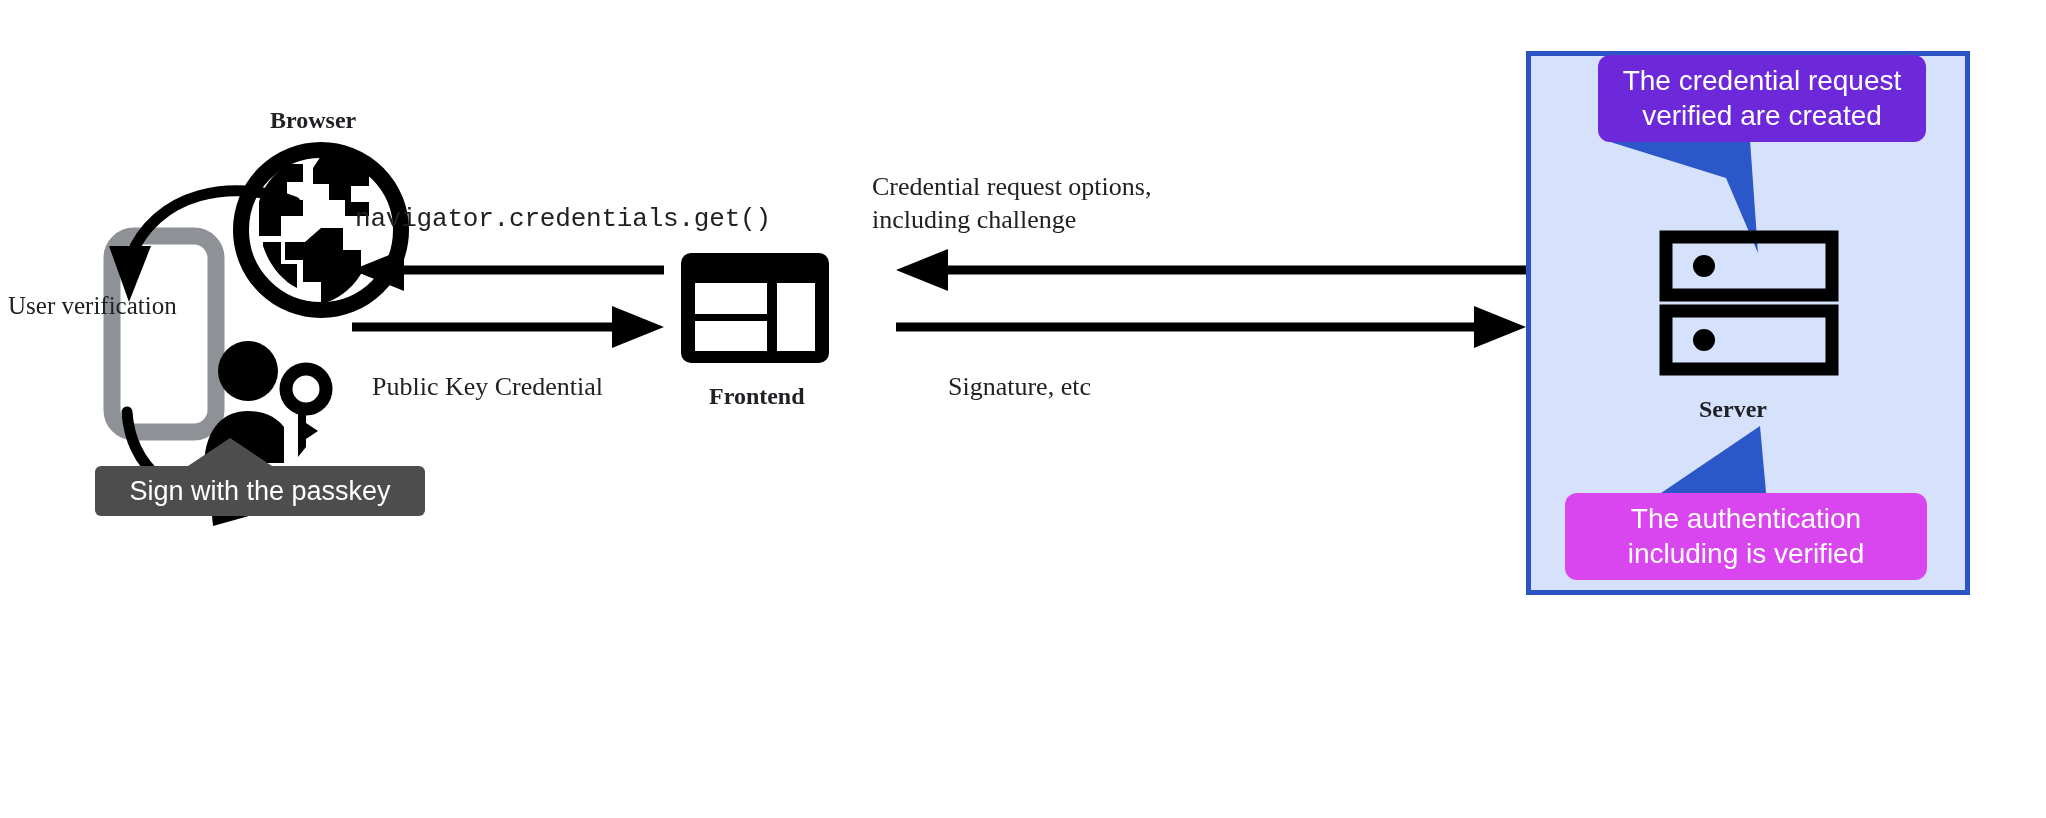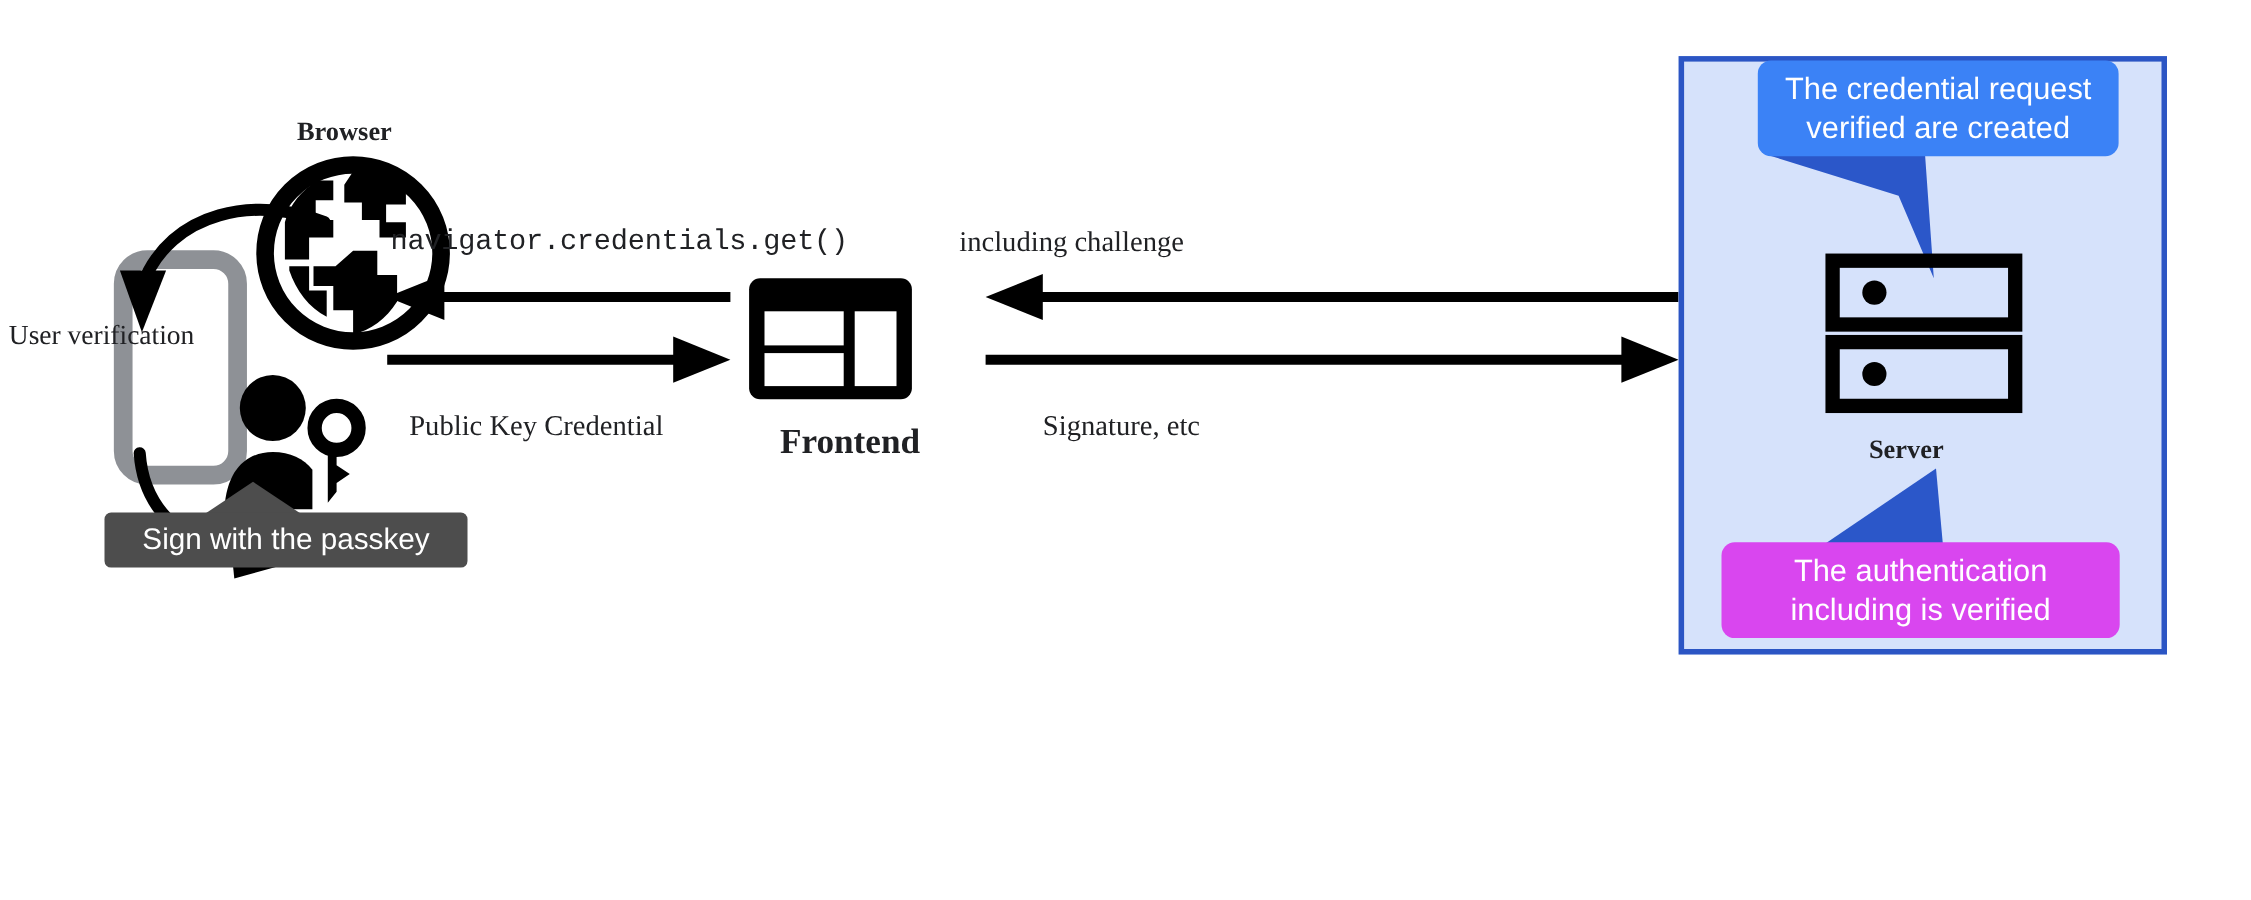--- a/index.html
+++ b/index.html
@@ -83,36 +83,36 @@
   #navigator-call { left: 355px; top: 203px; font-size: 26px; }
   #public-key-credential { left: 372px; top: 370px; font-size: 26px; }
   #credential-request-options { left: 872px; top: 170px; font-size: 26px; }
   #signature-etc { left: 948px; top: 370px; font-size: 26px; }
 
   
   .straight-arrow { position: absolute; height: 34px; }
 
   
   #frontend-icon { left: 681px; top: 253px; width: 148px; height: 110px; }
-  #frontend-title { left: 709px; top: 381px; font-size: 32px; font-weight: 700; }
+  #frontend-title { left: 709px; top: 381px; font-size: 24px; font-weight: 700; }
 
   
   #server-panel {
     left: 1526px; top: 51px;
     width: 444px; height: 544px;
     background: #d6e2fb;
     border: 5px solid #2b55c4;
     box-sizing: border-box;
   }
 
   #server-callout-top {
     position: absolute;
     left: 1598px; top: 55px;
     width: 328px; height: 87px;
-    background: #3b82f6;
+    background: #6d28d9;
     border-radius: 12px;
   }
   #server-callout-bottom {
     position: absolute;
     left: 1565px; top: 493px;
     width: 362px; height: 87px;
     background: #d946ef;
     border-radius: 12px;
   }
   .server-callout-text {
@@ -214,21 +214,21 @@
   <div class="abs" id="frontend-icon">
     <svg viewBox="0 0 148 110" width="148" height="110" aria-hidden="true">
       <rect x="0" y="0" width="148" height="110" rx="10" ry="10" fill="#000"></rect>
       <rect x="14" y="30" width="72" height="31" fill="#ffffff"></rect>
       <rect x="14" y="68" width="72" height="30" fill="#ffffff"></rect>
       <rect x="96" y="30" width="38" height="68" fill="#ffffff"></rect>
     </svg>
   </div>
   <div class="lbl lbl-bold" id="frontend-title">Frontend</div>
 
-  <div class="lbl" id="credential-request-options"><br><span>including challenge</span></div>
+  <div class="lbl" id="credential-request-options"><span>Credential request options,</span><br><span>including challenge</span></div>
 
   <div class="straight-arrow" style="left:896px; top:253px; width:630px;">
     <svg viewBox="0 0 630 34" width="630" height="34" aria-hidden="true">
       <line x1="44" y1="17" x2="630" y2="17" stroke="#000" stroke-width="9"></line>
       <path d="M0 17 L 52 -4 L 52 38 Z" fill="#000"></path>
     </svg>
   </div>
 
   <div class="straight-arrow" style="left:896px; top:310px; width:630px;">
     <svg viewBox="0 0 630 34" width="630" height="34" aria-hidden="true">

